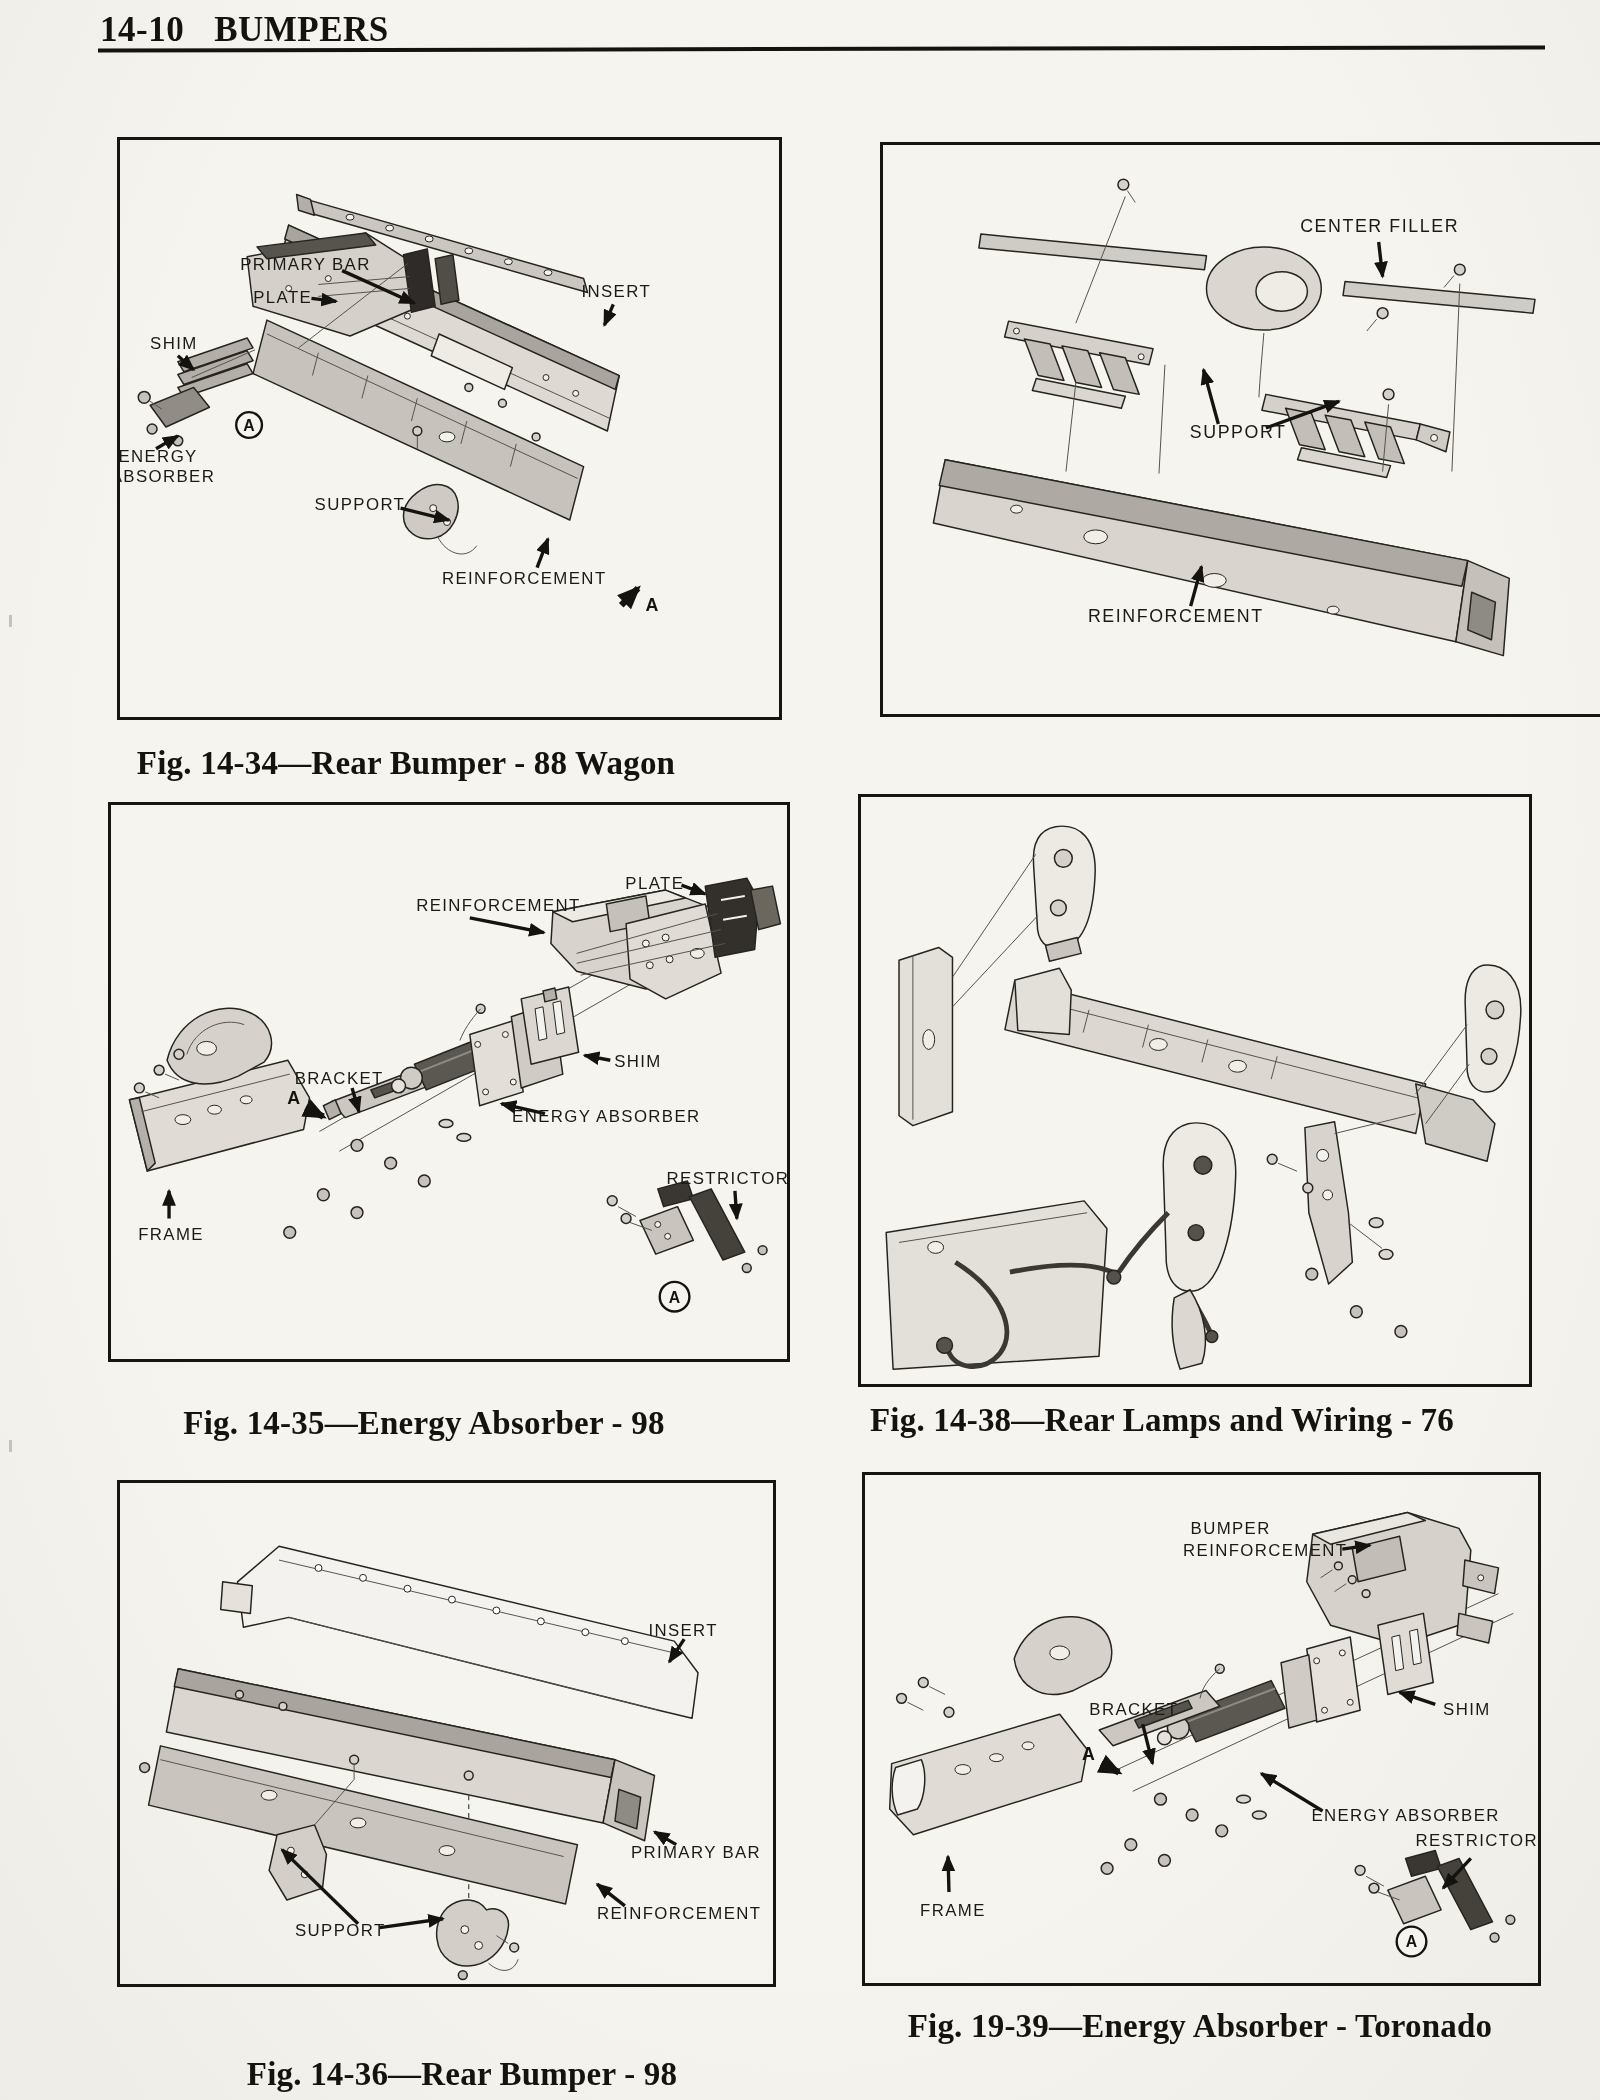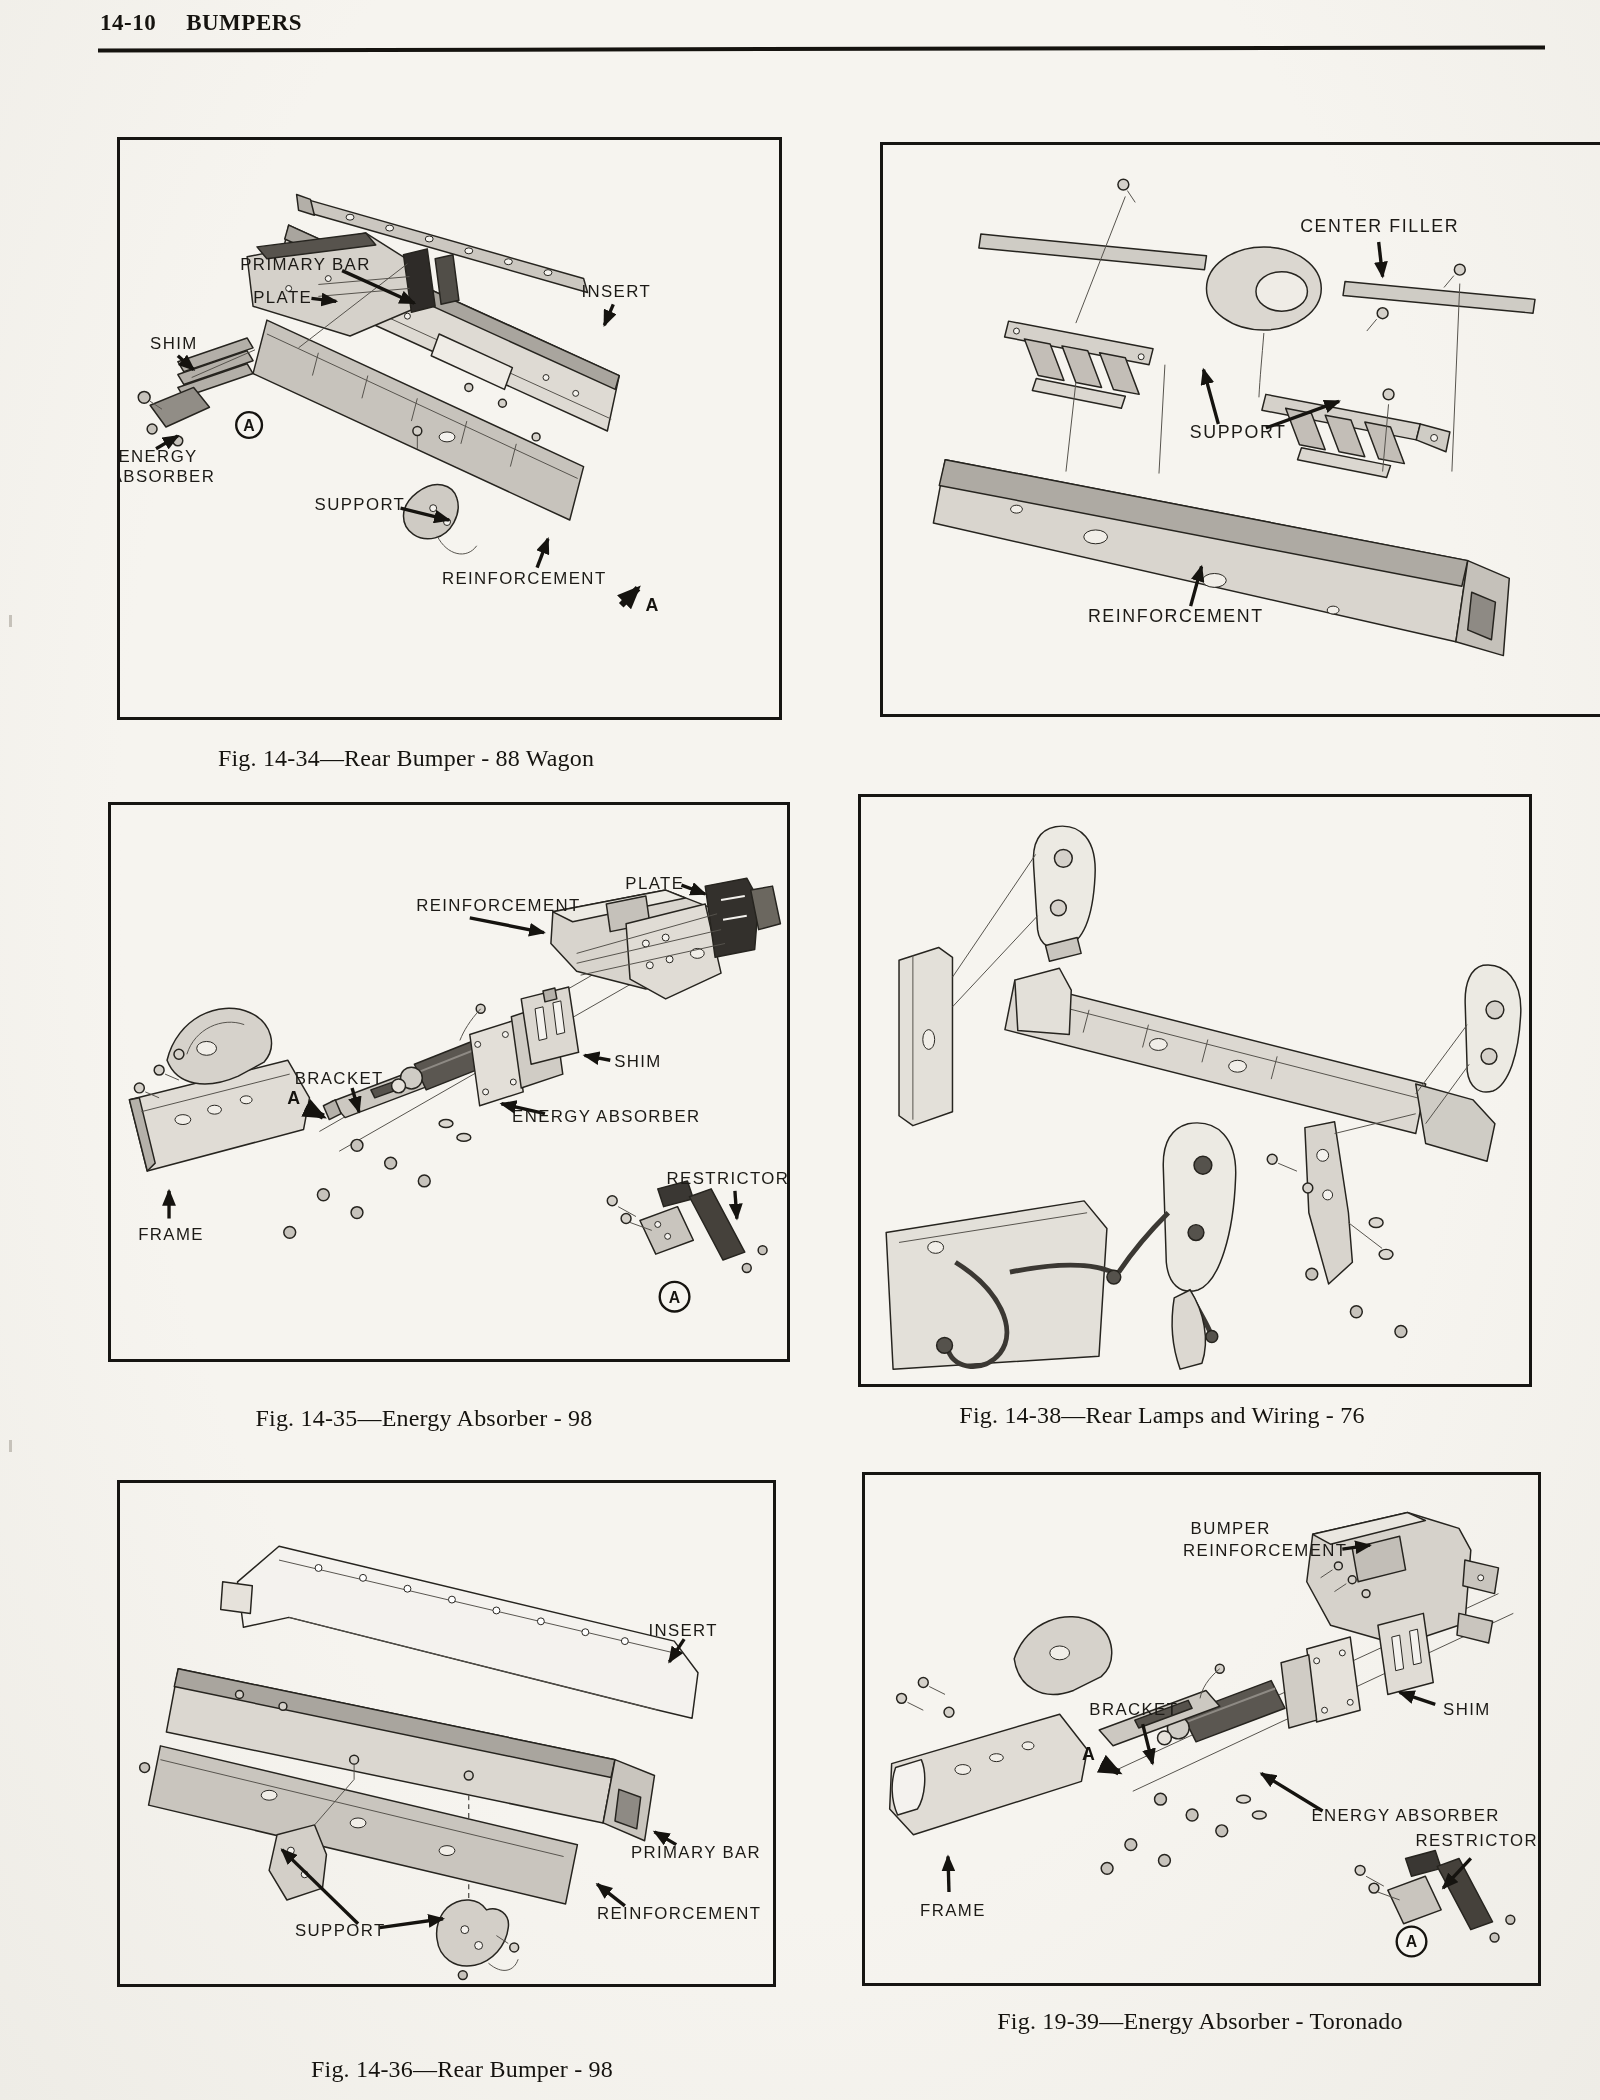--- a/index.html
+++ b/index.html
@@ -1,28 +1,28 @@
 <!DOCTYPE html>
 <html><head>
 <meta charset="utf-8">
 <style>
   html,body{margin:0;padding:0;background:#8a8885;}
   #page{position:relative;width:1600px;height:2100px;margin:0 auto;
         background:#f4f2ed;
         background:radial-gradient(ellipse at 50% 40%, #f6f4ef 60%, #eeece6 100%);
         overflow:hidden;font-family:"Liberation Serif",serif;color:#15130f;}
-  .hdr{position:absolute;left:100px;top:10px;font-weight:bold;font-size:23px;
+  .hdr{position:absolute;left:100px;top:10px;font-weight:bold;font-size:35px;
        letter-spacing:0.5px;white-space:nowrap;}
   .hdr .num{margin-right:30px;}
   .rule{position:absolute;left:98px;top:47px;width:1447px;height:4px;
         background:#15130f;transform:rotate(-0.12deg);}
   .figbox{position:absolute;border:3px solid #161512;box-sizing:border-box;}
   .figbox svg{display:block;width:100%;height:100%;}
-  .cap{position:absolute;transform:translateX(-50%);font-weight:normal;
-       font-size:24px;white-space:nowrap;letter-spacing:0.2px;}
+  .cap{position:absolute;transform:translateX(-50%);font-weight:bold;
+       font-size:33px;white-space:nowrap;letter-spacing:0.2px;}
   .margmark{position:absolute;width:3px;height:12px;background:#c6c2ba;}
   
   .s{stroke:#26241f;stroke-width:1.5;stroke-linejoin:round;stroke-linecap:round;}
   .t1{stroke:#26241f;stroke-width:1;}
   .tl{stroke:#55524c;stroke-width:1;fill:none;}
   .dsh{stroke:#44423d;stroke-width:1.2;fill:none;stroke-dasharray:5 4;}
   .ar{stroke:#15130f;stroke-width:3.4;fill:none;}
   .arb{stroke:#15130f;stroke-width:6.5;fill:none;}
   .lbl{font-family:"Liberation Sans",sans-serif;font-size:17px;letter-spacing:1.4px;
        fill:#1c1a16;text-anchor:middle;}

